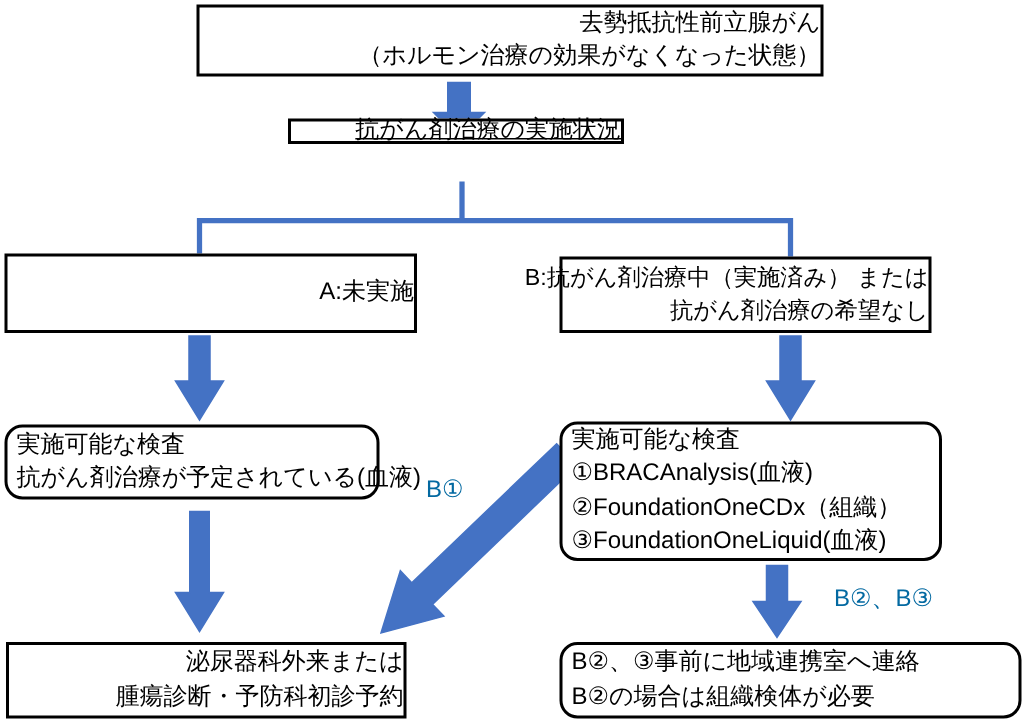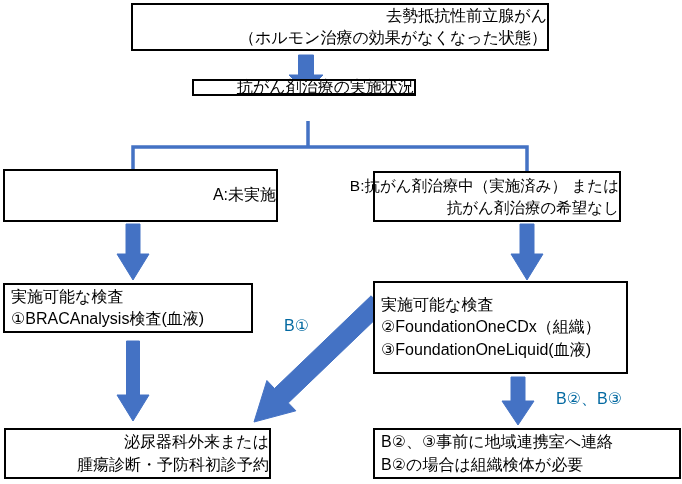--- a/index.html
+++ b/index.html
@@ -30,21 +30,21 @@
     background: #fff;
     display: flex;
     flex-direction: column;
     justify-content: center;
     color: #000;
     font-size: 16px;
     line-height: 1.4;
     white-space: nowrap;
   }
   .box.center { align-items: flex-end; text-align: center; }
-  .box.leftalign { align-items: flex-start; text-align: left; padding-left: 6px; padding-right: 4px; }
+  .box.leftalign { align-items: flex-start; text-align: left; padding-left: 6px; padding-right: 4px; border-radius: 12px; }
   .edge-label {
     position: absolute;
     color: #0369a1;
     font-size: 16px;
     white-space: nowrap;
   }
 </style>
 </head>
 <body>
 
@@ -80,25 +80,26 @@
     <div>A:未実施</div>
   </div>
 
   <div class="box center" style="left:373px; top:171px; width:248px; height:51px; font-size:15.5px;">
     <div>B:抗がん剤治療中（実施済み） または</div>
     <div>抗がん剤治療の希望なし</div>
   </div>
 
   <div class="box leftalign" style="left:3px; top:283px; width:250px; height:50px;">
     <div>実施可能な検査</div>
-    <div>①BRACAnalysis検査(血液)</div>
+    <div>抗がん剤治療が予定されている(血液)</div>
   </div>
 
   <div class="box leftalign" style="left:373px; top:281px; width:255px; height:93px;">
     <div>実施可能な検査</div>
+    <div>①BRACAnalysis(血液)</div>
     <div>②FoundationOneCDx（組織）</div>
     <div>③FoundationOneLiquid(血液)</div>
   </div>
 
   <div class="box center" style="left:4px; top:428px; width:267px; height:51px;">
     <div>泌尿器科外来または</div>
     <div>腫瘍診断・予防科初診予約</div>
   </div>
 
   <div class="box leftalign" style="left:373px; top:428px; width:308px; height:51px;">

